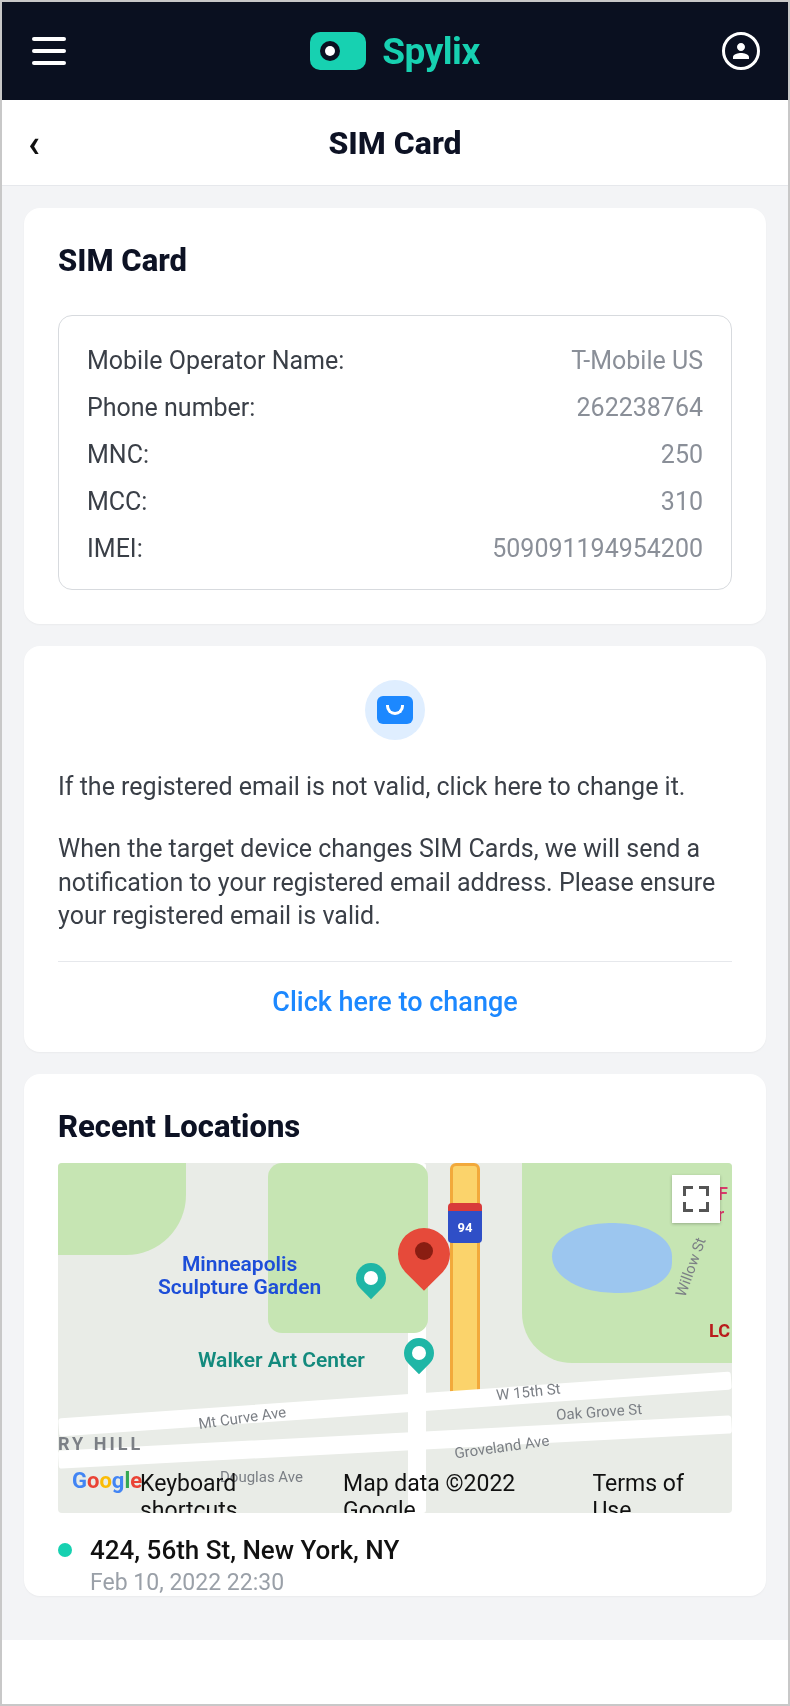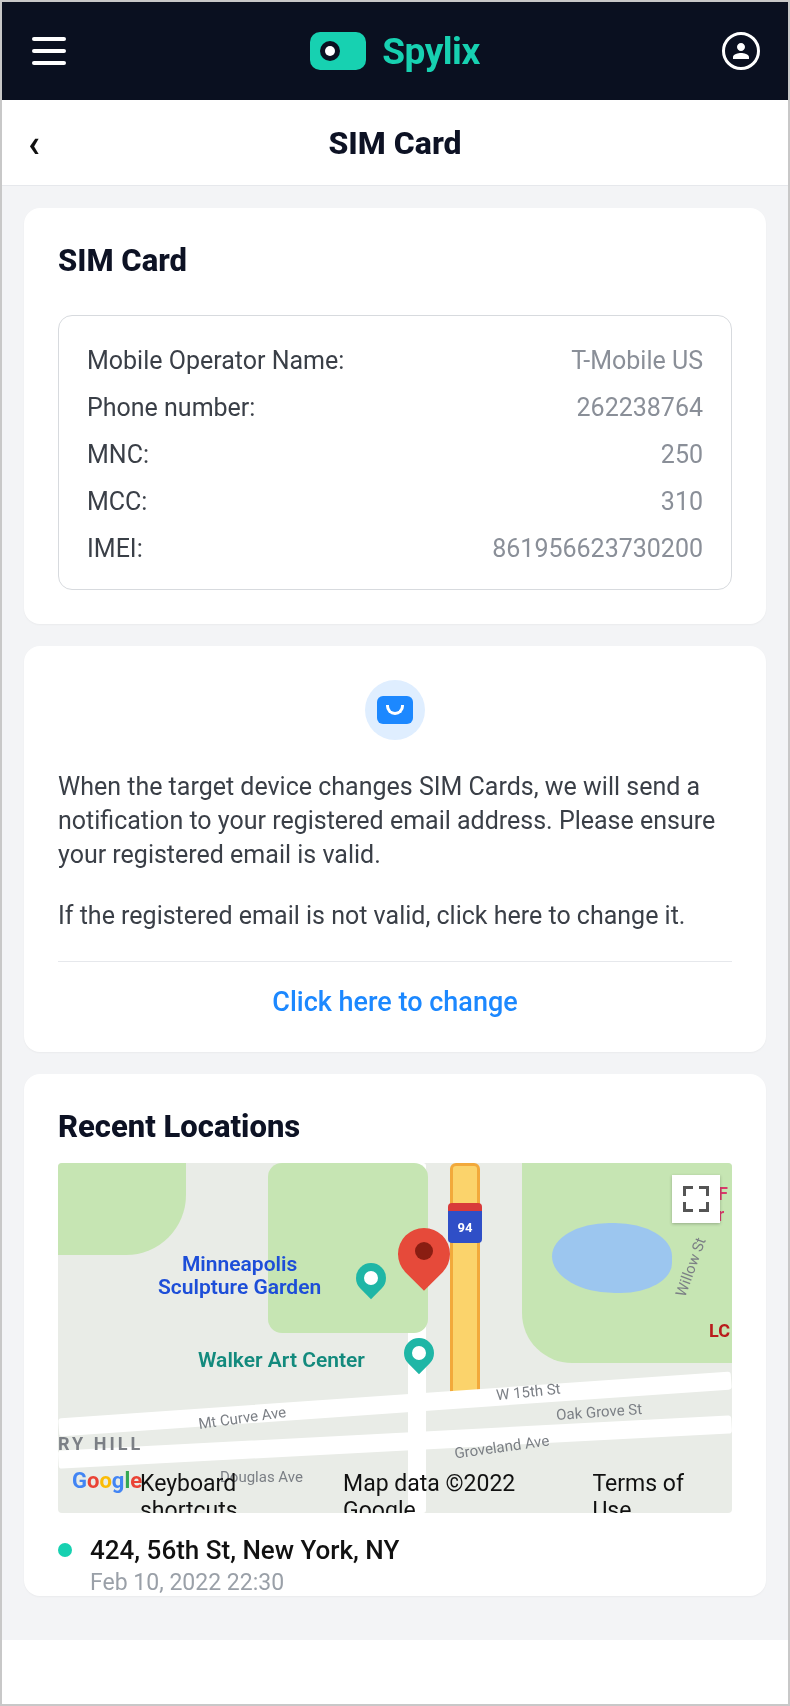--- a/index.html
+++ b/index.html
@@ -184,33 +184,33 @@
       <div class="info-row">
         <div class="info-label">MNC:</div>
         <div class="info-value">250</div>
       </div>
       <div class="info-row">
         <div class="info-label">MCC:</div>
         <div class="info-value">310</div>
       </div>
       <div class="info-row">
         <div class="info-label">IMEI:</div>
-        <div class="info-value">861956623730200</div>
+        <div class="info-value">509091194954200</div>
       </div>
     </div>
   </div>
 
   <div class="card">
     <div class="mail-icon-wrap">
       <div class="mail-circle">
         <div class="mail-inner"></div>
       </div>
     </div>
+    <p class="body-text">If the registered email is not valid, click here to change it.</p>
     <p class="body-text">When the target device changes SIM Cards, we will send a notification to your registered email address. Please ensure your registered email is valid.</p>
-    <p class="body-text">If the registered email is not valid, click here to change it.</p>
     <div class="divider"></div>
     <a class="change-link">Click here to change</a>
   </div>
 
   <div class="card" style="padding-bottom:0;">
     <div class="card-heading" style="margin-bottom:18px;">Recent Locations</div>
 
     <div class="map-wrap">
       <div class="map-bg">
         <div class="roadline rl3"></div>

